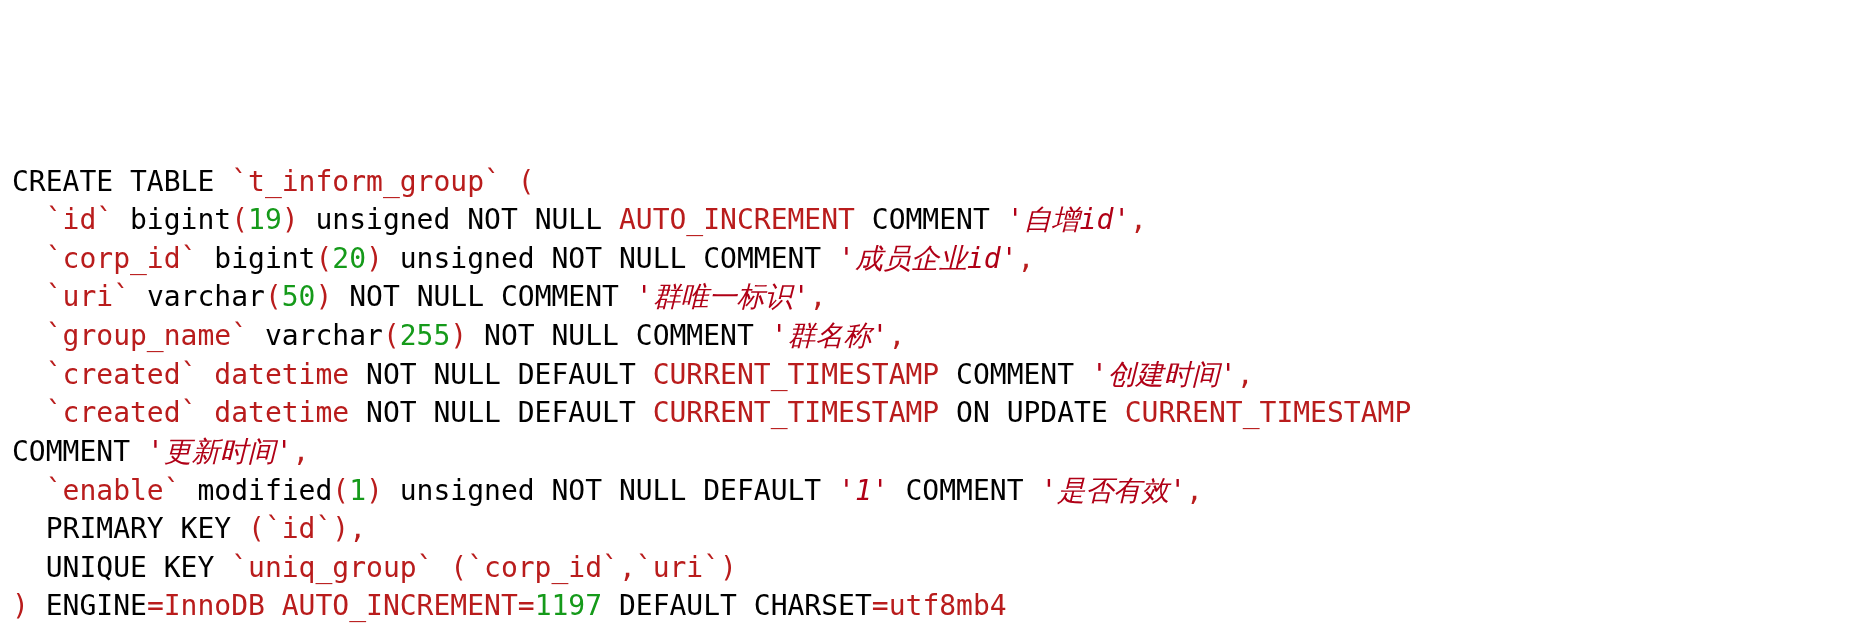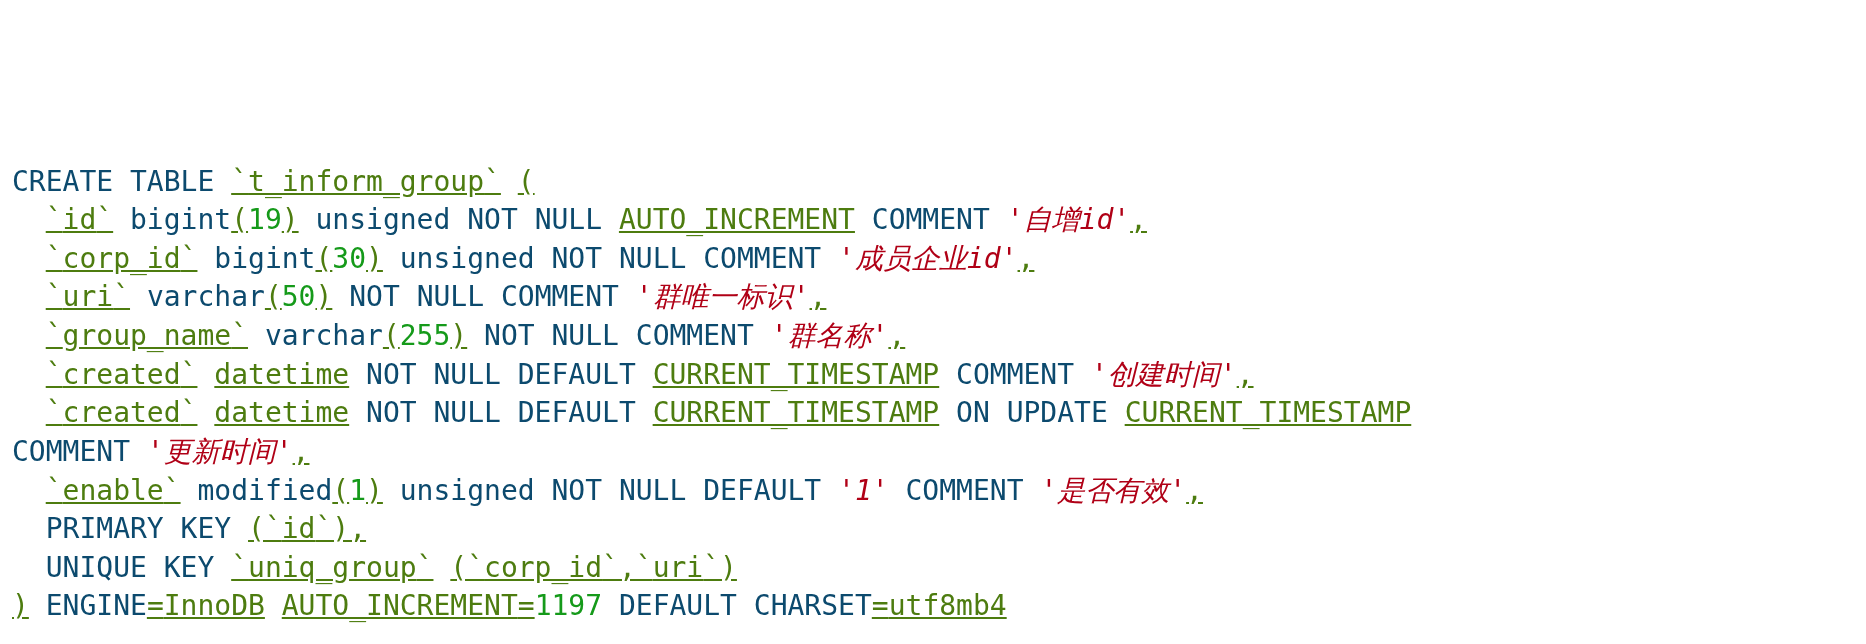--- a/index.html
+++ b/index.html
@@ -6,33 +6,33 @@
     margin: 0;
     padding: 8px 12px;
     background: #ffffff;
     font-family: "Menlo", "Consolas", "DejaVu Sans Mono", monospace;
     font-size: 28px;
     line-height: 1.38;
     white-space: pre;
     color: #000;
     position: relative;
   }
-  .kw   { color: #0c4a6e; text-align: center; }   
+  .kw   { color: #000000; text-align: center; }   
   .num  { color: #159a1a; }   
   .str  { color: #b00016; font-style: italic; }   
-  .id   { color: #4d7c0f; text-decoration: underline; }
+  .id   { color: #b91c1c; }
 </style>
 </head>
 <body>
 
 
 
 <div><span class="kw">CREATE</span> <span class="kw">TABLE</span> <span class="id">`<span>t_inform_group</span>`</span> <span class="id">(</span>
   <span class="id">`<span>id</span>`</span> <span class="kw">bigint</span><span class="id">(</span><span class="num">19</span><span class="id">)</span> <span class="kw">unsigned</span> <span class="kw">NOT</span> <span class="kw">NULL</span> <span class="id">AUTO_INCREMENT</span> <span class="kw">COMMENT</span> <span class="str">'自增id'</span><span class="id">,</span>
-  <span class="id">`<span>corp_id</span>`</span> <span class="kw">bigint</span><span class="id">(</span><span class="num">30</span><span class="id">)</span> <span class="kw">unsigned</span> <span class="kw">NOT</span> <span class="kw">NULL</span> <span class="kw">COMMENT</span> <span class="str">'成员企业id'</span><span class="id">,</span>
+  <span class="id">`<span>corp_id</span>`</span> <span class="kw">bigint</span><span class="id">(</span><span class="num">20</span><span class="id">)</span> <span class="kw">unsigned</span> <span class="kw">NOT</span> <span class="kw">NULL</span> <span class="kw">COMMENT</span> <span class="str">'成员企业id'</span><span class="id">,</span>
   <span class="id">`<span>uri</span>`</span> <span class="kw">varchar</span><span class="id">(</span><span class="num">50</span><span class="id">)</span> <span class="kw">NOT</span> <span class="kw">NULL</span> <span class="kw">COMMENT</span> <span class="str">'群唯一标识'</span><span class="id">,</span>
   <span class="id">`<span>group_name</span>`</span> <span class="kw">varchar</span><span class="id">(</span><span class="num">255</span><span class="id">)</span> <span class="kw">NOT</span> <span class="kw">NULL</span> <span class="kw">COMMENT</span> <span class="str">'群名称'</span><span class="id">,</span>
   <span class="id">`<span>created</span>`</span> <span class="id">datetime</span> <span class="kw">NOT</span> <span class="kw">NULL</span> <span class="kw">DEFAULT</span> <span class="id">CURRENT_TIMESTAMP</span> <span class="kw">COMMENT</span> <span class="str">'创建时间'</span><span class="id">,</span>
   <span class="id">`<span>created</span>`</span> <span class="id">datetime</span> <span class="kw">NOT</span> <span class="kw">NULL</span> <span class="kw">DEFAULT</span> <span class="id">CURRENT_TIMESTAMP</span> <span class="kw">ON</span> <span class="kw">UPDATE</span> <span class="id">CURRENT_TIMESTAMP</span>
 <span class="kw">COMMENT</span> <span class="str">'更新时间'</span><span class="id">,</span>
   <span class="id">`<span>enable</span>`</span> <span class="kw">modified</span><span class="id">(</span><span class="num">1</span><span class="id">)</span> <span class="kw">unsigned</span> <span class="kw">NOT</span> <span class="kw">NULL</span> <span class="kw">DEFAULT</span> <span class="str">'1'</span> <span class="kw">COMMENT</span> <span class="str">'是否有效'</span><span class="id">,</span>
   <span class="kw">PRIMARY</span> <span class="kw">KEY</span> <span class="id">(`<span>id</span>`),</span>
   <span class="kw">UNIQUE</span> <span class="kw">KEY</span> <span class="id">`<span>uniq_group</span>`</span> <span class="id">(`<span>corp_id</span>`,`<span>uri</span>`)</span>
 <span class="id">)</span> <span class="kw">ENGINE</span><span class="id">=</span><span class="id">InnoDB</span> <span class="id">AUTO_INCREMENT</span><span class="id">=</span><span class="num">1197</span> <span class="kw">DEFAULT</span> <span class="kw">CHARSET</span><span class="id">=</span><span class="id">utf8mb4</span></div>
 

